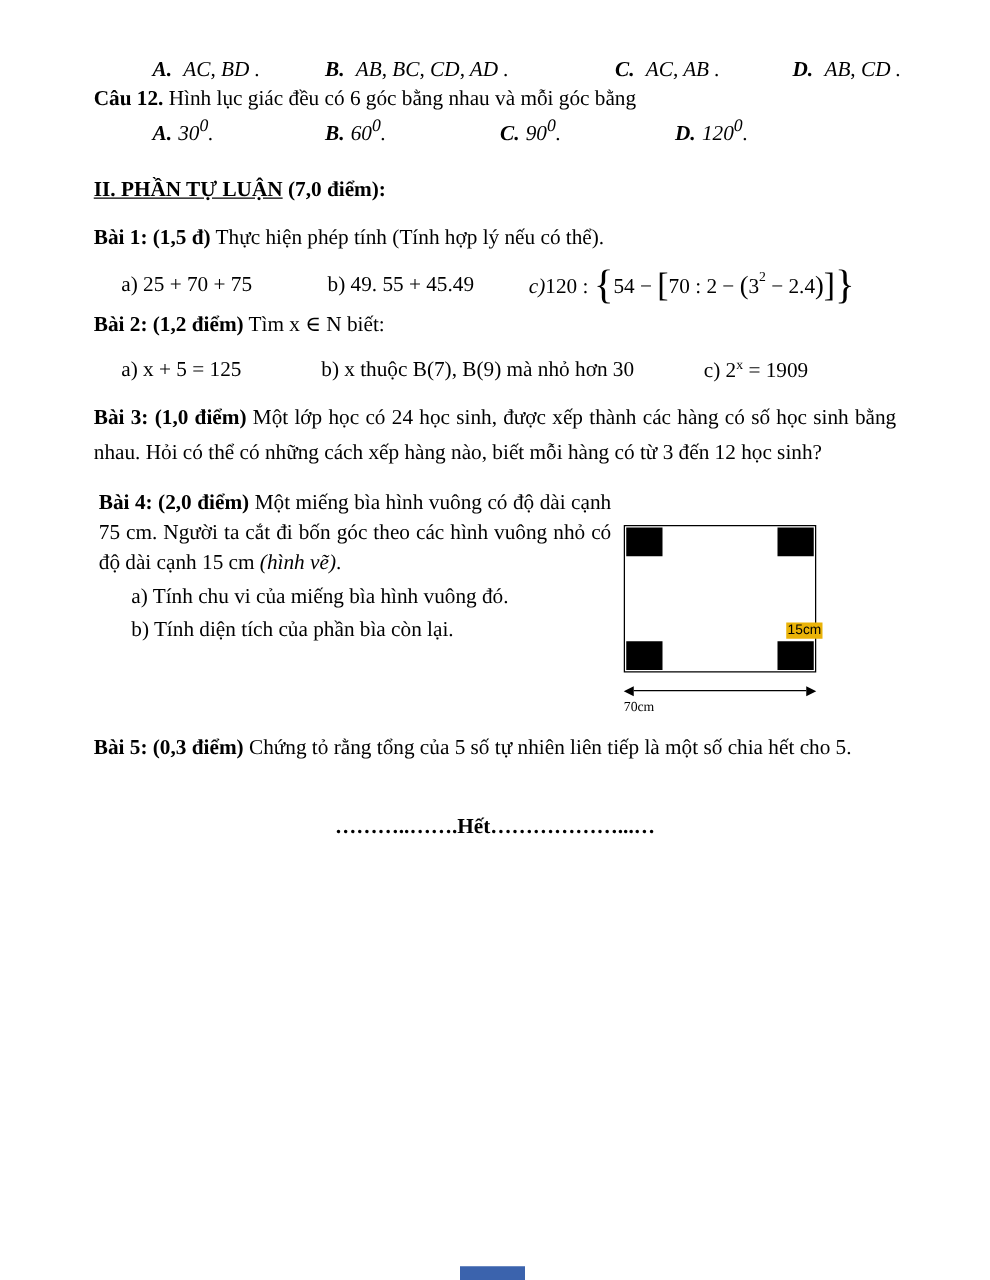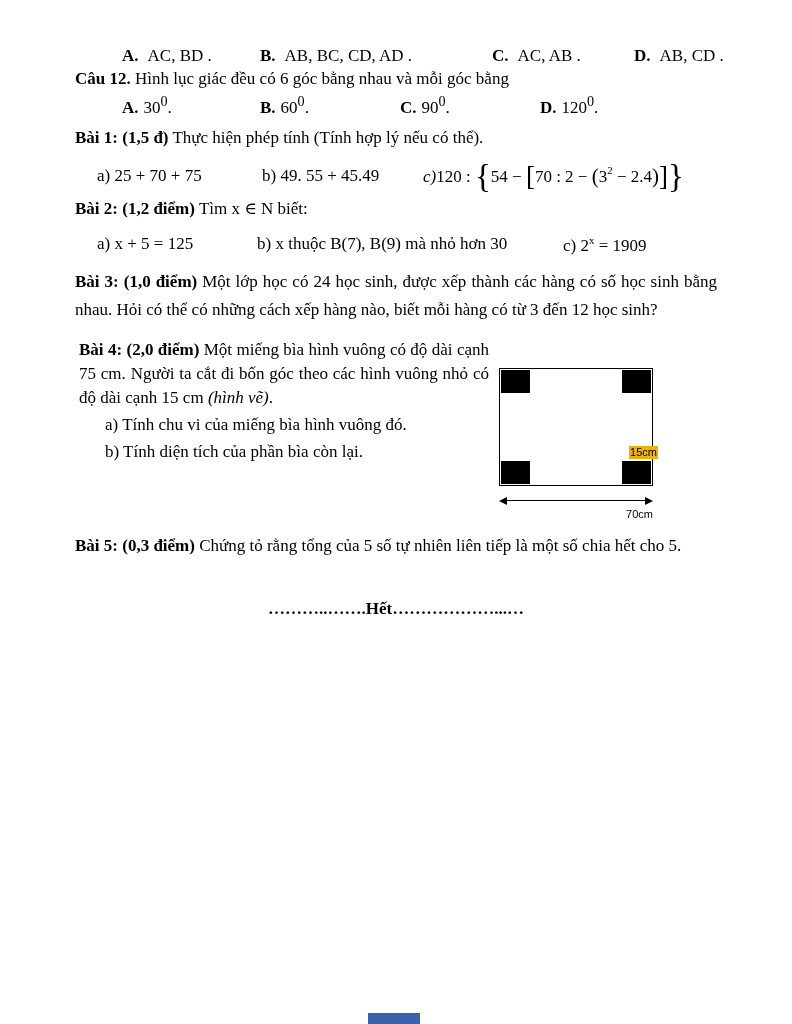--- a/index.html
+++ b/index.html
@@ -8,21 +8,21 @@
     width:792px; height:1024px; overflow:hidden;
     font-family:"Liberation Serif","DejaVu Serif",serif;
     font-size:17px; color:#000;
   }
   .page { position:relative; width:792px; height:1024px; padding:46px 75px 0 75px; background:#fff; }
 
   .b { font-weight:bold; }
   .u { text-decoration:underline; }
   .it { font-style:italic; }
 
-  .optrow { position:relative; height:23px; }
+  .optrow { position:relative; height:23px;font-style:italic; }
   .optrow .opt { position:absolute; top:0; white-space:nowrap; }
   .letter { font-weight:bold; margin-right:9px; }
   .letter2 { font-weight:bold; margin-right:5px; }
 
   .line { height:24px; white-space:nowrap; }
 
   .section-title { margin-top:26px; height:26px; font-weight:bold; }
 
   .bai1-line { margin-top:12px; height:24px; white-space:nowrap; }
 
@@ -58,22 +58,22 @@
   .side-label {
     position:absolute; right:-6px; bottom:26px; background:#eab308; padding:0 1px;
     font-family:"Liberation Sans","DejaVu Sans",sans-serif; font-size:11px; line-height:13px;
   }
   .fig-arrow { position:relative; margin-top:10px; display:flex; align-items:center; height:9px; }
   .aline { flex:1; border-top:1.4px solid #000; }
   .ah { width:0; height:0; border-top:4px solid transparent; border-bottom:4px solid transparent; }
   .ah.left  { border-right:8px solid #000; }
   .ah.right { border-left:8px solid #000; }
   .fig-bottom-label {
-    text-align:right; margin-top:3px;
-    font-family:Liberation Sans, sans-serif; font-size:11px;
+    text-align:left; margin-top:3px;
+    font-family:Liberation Serif, serif; font-size:11px;
   }
 
   .bai5-line { margin-top:16px; height:25px; white-space:nowrap; }
 
   .footer-line { margin-top:38px; text-align:center; font-weight:bold; height:24px; }
 
   .bottom-graphic { position:absolute; left:368px; top:1013px; width:52px; height:11px; background:#3b63ad; }
 </style>
 </head>
 <body>
@@ -91,20 +91,23 @@
     <span class="b">Câu 12.</span><span> Hình lục giác đều có 6 góc bằng nhau và mỗi góc bằng</span>
   </div>
 
   <div class="optrow">
     <span class="opt" style="left:47px"><span class="letter2">A.</span><span>30</span><sup>0</sup><span>.</span></span>
     <span class="opt" style="left:185px"><span class="letter2">B.</span><span>60</span><sup>0</sup><span>.</span></span>
     <span class="opt" style="left:325px"><span class="letter2">C.</span><span>90</span><sup>0</sup><span>.</span></span>
     <span class="opt" style="left:465px"><span class="letter2">D.</span><span>120</span><sup>0</sup><span>.</span></span>
   </div>
 
+  <div class="section-title">
+    <span class="u">II. PHẦN TỰ LUẬN</span><span> (7,0 điểm):</span>
+  </div>
 
   <div class="bai1-line">
     <span class="b">Bài 1: (1,5 đ)</span><span> Thực hiện phép tính (Tính hợp lý nếu có thể).</span>
   </div>
 
   <div class="items-row">
     <span class="opt" style="left:22px">a) 25 + 70 + 75</span>
     <span class="opt" style="left:187px">b) 49. 55 + 45.49</span>
     <span class="opt mathc" style="left:348px">
       <i>c)</i>

